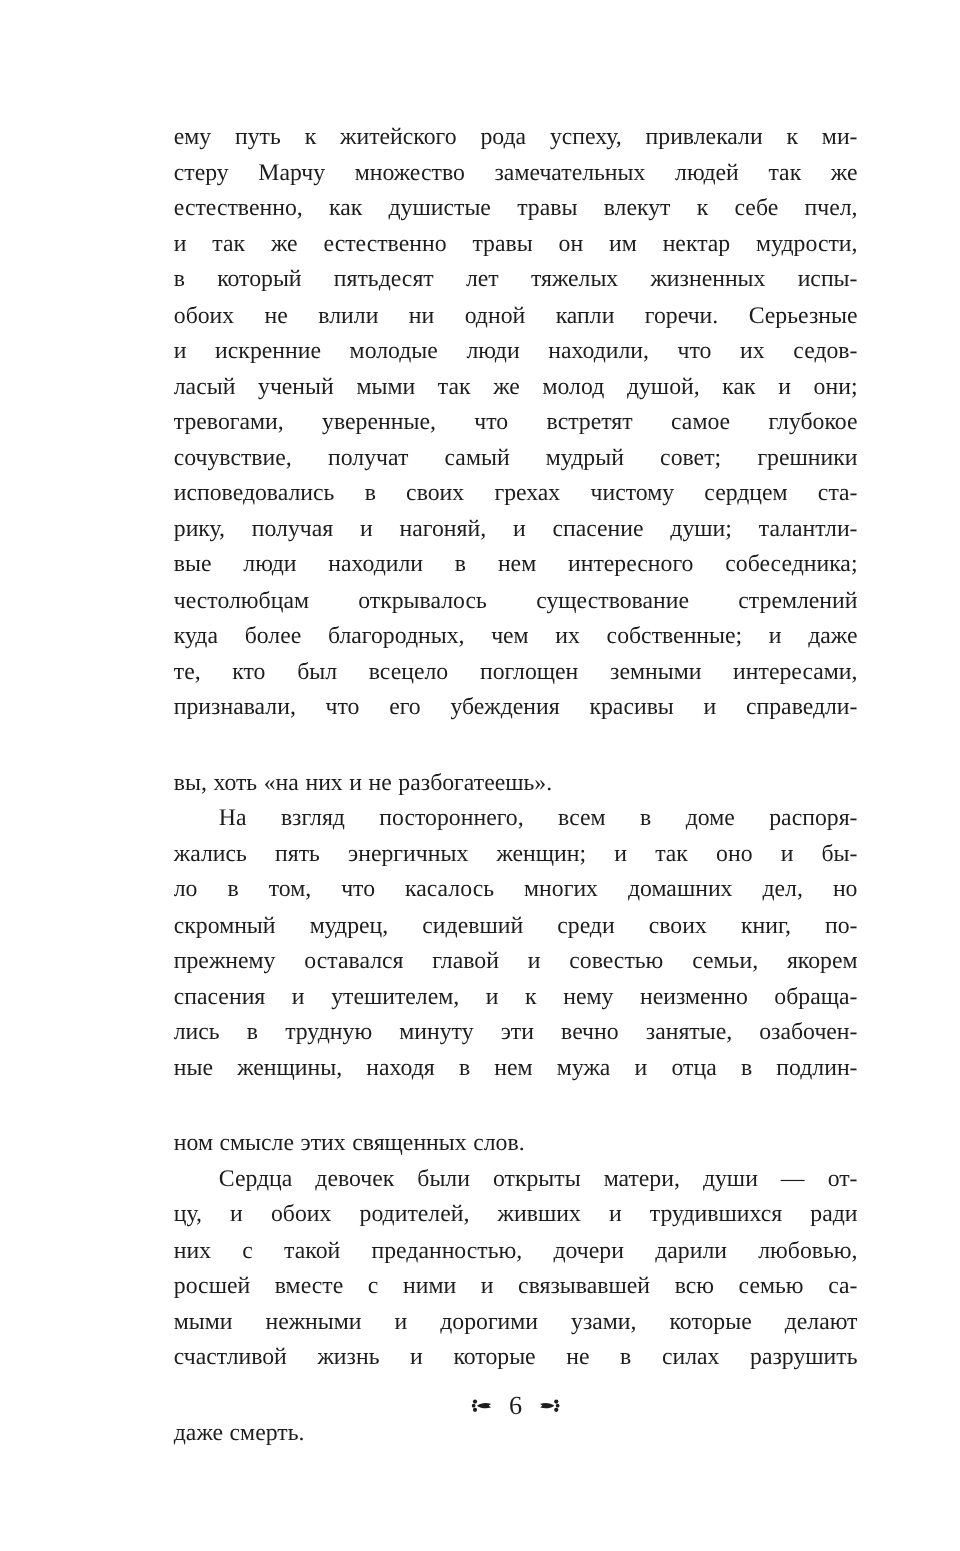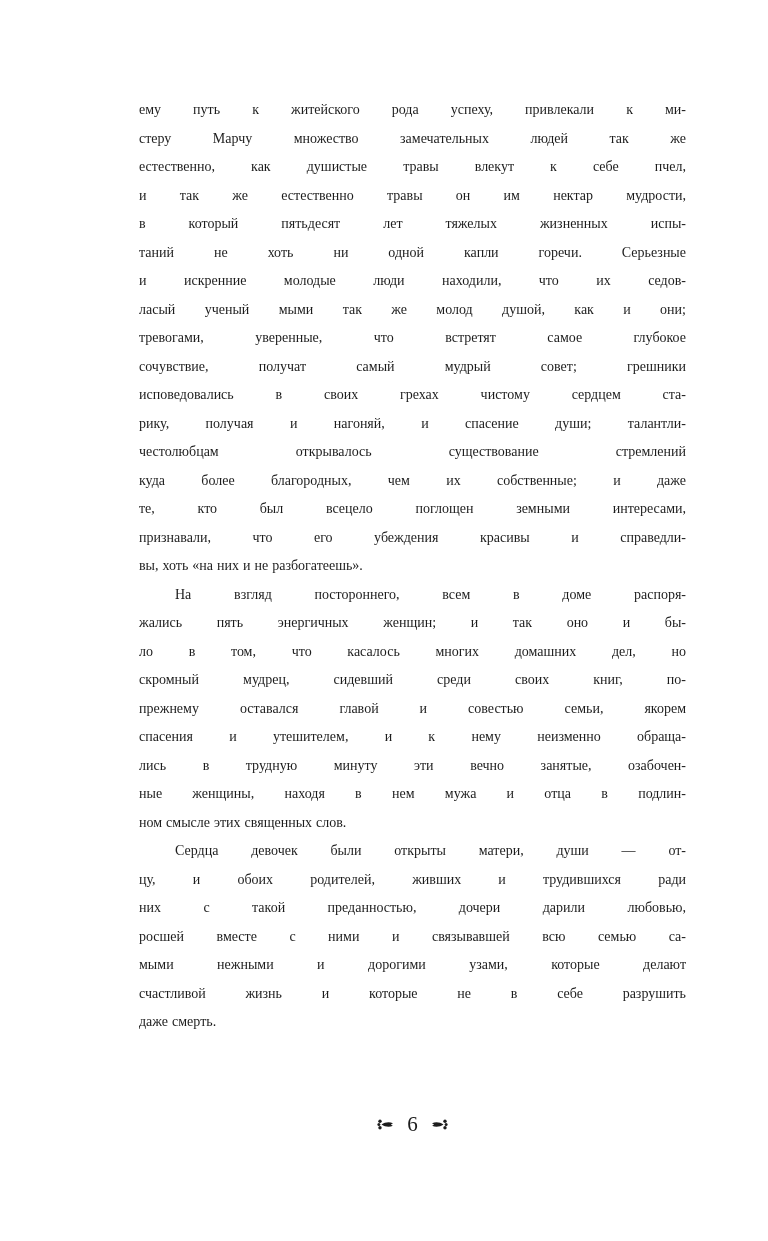--- a/index.html
+++ b/index.html
@@ -15,28 +15,29 @@
     font-family: "Liberation Serif", "DejaVu Serif", serif;
     color: #1d1d1d;
   }
   .text-block {
     position: absolute;
     left: 139px;
     top: 96px;
     width: 547px;
   }
   .line {
-    font-size: 14px;
+    font-size: 19px;
     line-height: 28.5px;
     text-align: justify;
     text-align-last: justify;
     word-spacing: 0.5px;
   }
   .line.last {
     text-align-last: left;
+    margin-top: 32px;
   }
   .line.indent {
     text-indent: 36px;
   }
   .footer {
     position: absolute;
     left: 139px;
     top: 1112px;
     width: 547px;
     display: flex;
@@ -58,47 +59,48 @@
 </style>
 </head>
 <body>
 
 <div class="text-block">
     <div class="line">ему путь к житейского рода успеху, привлекали к ми-</div>
     <div class="line">стеру Марчу множество замечательных людей так же</div>
     <div class="line">естественно, как душистые травы влекут к себе пчел,</div>
     <div class="line">и так же естественно травы он им нектар мудрости,</div>
     <div class="line">в который пятьдесят лет тяжелых жизненных испы-</div>
-    <div class="line">таний не хоть ни одной капли горечи. Серьезные</div>
+    <div class="line">обоих не влили ни одной капли горечи. Серьезные</div>
     <div class="line">и искренние молодые люди находили, что их седов-</div>
     <div class="line">ласый ученый мыми так же молод душой, как и они;</div>
     <div class="line">тревогами, уверенные, что встретят самое глубокое</div>
     <div class="line">сочувствие, получат самый мудрый совет; грешники</div>
     <div class="line">исповедовались в своих грехах чистому сердцем ста-</div>
     <div class="line">рику, получая и нагоняй, и спасение души; талантли-</div>
+    <div class="line">вые люди находили в нем интересного собеседника;</div>
     <div class="line">честолюбцам открывалось существование стремлений</div>
     <div class="line">куда более благородных, чем их собственные; и даже</div>
     <div class="line">те, кто был всецело поглощен земными интересами,</div>
     <div class="line">признавали, что его убеждения красивы и справедли-</div>
     <div class="line last">вы, хоть «на них и не разбогатеешь».</div>
     <div class="line indent">На взгляд постороннего, всем в доме распоря-</div>
     <div class="line">жались пять энергичных женщин; и так оно и бы-</div>
     <div class="line">ло в том, что касалось многих домашних дел, но</div>
     <div class="line">скромный мудрец, сидевший среди своих книг, по-</div>
     <div class="line">прежнему оставался главой и совестью семьи, якорем</div>
     <div class="line">спасения и утешителем, и к нему неизменно обраща-</div>
     <div class="line">лись в трудную минуту эти вечно занятые, озабочен-</div>
     <div class="line">ные женщины, находя в нем мужа и отца в подлин-</div>
     <div class="line last">ном смысле этих священных слов.</div>
     <div class="line indent">Сердца девочек были открыты матери, души — от-</div>
     <div class="line">цу, и обоих родителей, живших и трудившихся ради</div>
     <div class="line">них с такой преданностью, дочери дарили любовью,</div>
     <div class="line">росшей вместе с ними и связывавшей всю семью са-</div>
     <div class="line">мыми нежными и дорогими узами, которые делают</div>
-    <div class="line">счастливой жизнь и которые не в себе разрушить</div>
+    <div class="line">счастливой жизнь и которые не в силах разрушить</div>
     <div class="line last">даже смерть.</div>
   </div>
 
 <div class="footer">
   <span class="orn">
     <svg width="17" height="13" viewBox="0 0 17 13" aria-hidden="true">
       <g fill="#1d1d1d">
         <circle cx="3" cy="3.2" r="1.7"></circle>
         <circle cx="1.9" cy="6.5" r="1.5"></circle>
         <circle cx="3" cy="9.8" r="1.7"></circle>

